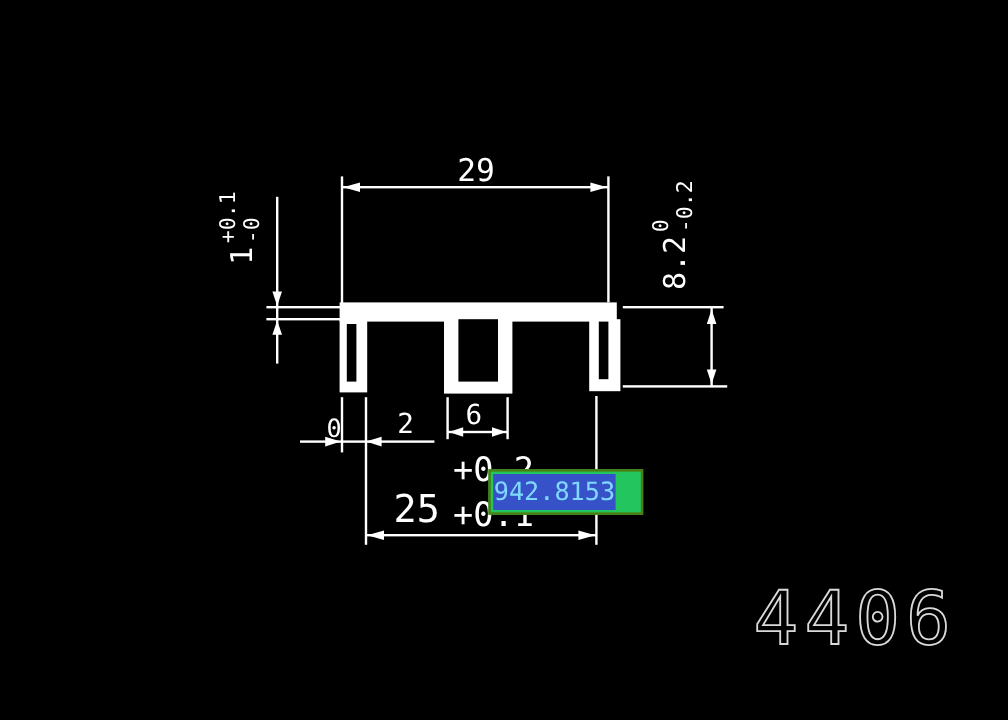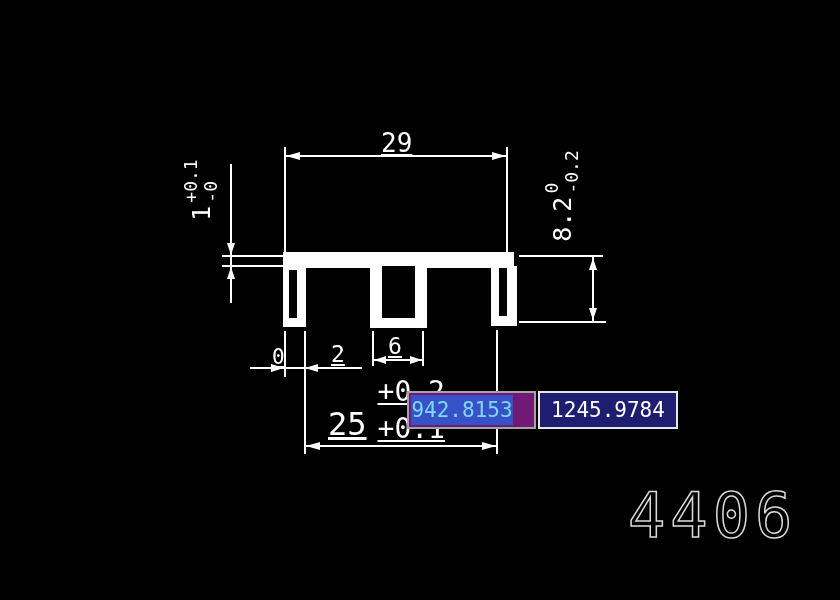--- a/index.html
+++ b/index.html
@@ -2,28 +2,28 @@
 <html><head>
 <meta charset="utf-8">
 <style>
   html,body{margin:0;padding:0;background:#000;}
   #canvas{position:relative;width:840px;height:600px;background:#000000;overflow:hidden;
           font-family:"DejaVu Sans Mono","Liberation Mono",monospace;}
   .ln{position:absolute;background:#ffffff;}
   .shape{position:absolute;background:#ffffff;}
   .hole{position:absolute;background:#000000;}
   .arr{position:absolute;width:0;height:0;}
-  .lbl{position:absolute;color:#ffffff;white-space:nowrap;text-decoration:underline;}
+  .lbl{position:absolute;color:#ffffff;white-space:nowrap;}
   .rot{position:absolute;display:flex;align-items:center;justify-content:center;gap:3px;
        transform:rotate(-90deg);color:#ffffff;}
   .tolstack{display:flex;flex-direction:column;color:#ffffff;}
   .dim-main{color:#ffffff;}
   .cmdbox{position:absolute;border:2px solid #e6e6e6;background:#1d1d72;color:#ffffff;
           display:flex;align-items:center;box-sizing:border-box;}
-  .xfield{position:absolute;border:2px solid #a3a3a3;background:#701a75;box-sizing:border-box;}
+  .xfield{position:absolute;border:2px solid #4d7c0f;background:#22c55e;box-sizing:border-box;}
   .xsel{position:absolute;left:2px;top:2px;height:30px;width:102px;background:#3752c8;
         color:#7fd9ff;font-size:21px;display:flex;align-items:center;justify-content:center;}
   .partno{position:absolute;font-size:62px;letter-spacing:5px;color:transparent;
           -webkit-text-stroke:1.5px #d9d9d9;}
   @supports not (-webkit-text-stroke:1px #fff){.partno{color:#d9d9d9;}}
 </style>
 </head>
 <body>
 
 <div id="canvas">
@@ -92,19 +92,16 @@
     <span class="dim-main" style="font-size:32px;margin-bottom:4px;">25</span>
     <span class="tolstack" style="font-size:28px;line-height:37px;">
       <span>+0.2</span>
       <span>+0.1</span>
     </span>
   </div>
 
   <div class="xfield" style="left:407px;top:391px;width:129px;height:38px;">
     <span class="xsel">942.8153</span>
   </div>
-  <div class="cmdbox" style="left:538px;top:391px;width:140px;height:38px;justify-content:center;font-size:21px;">
-    <span>1245.9784</span>
-  </div>
 
   <div class="partno" style="left:628px;top:479px;">4406</div>
 
 </div>
 
 </body></html>

